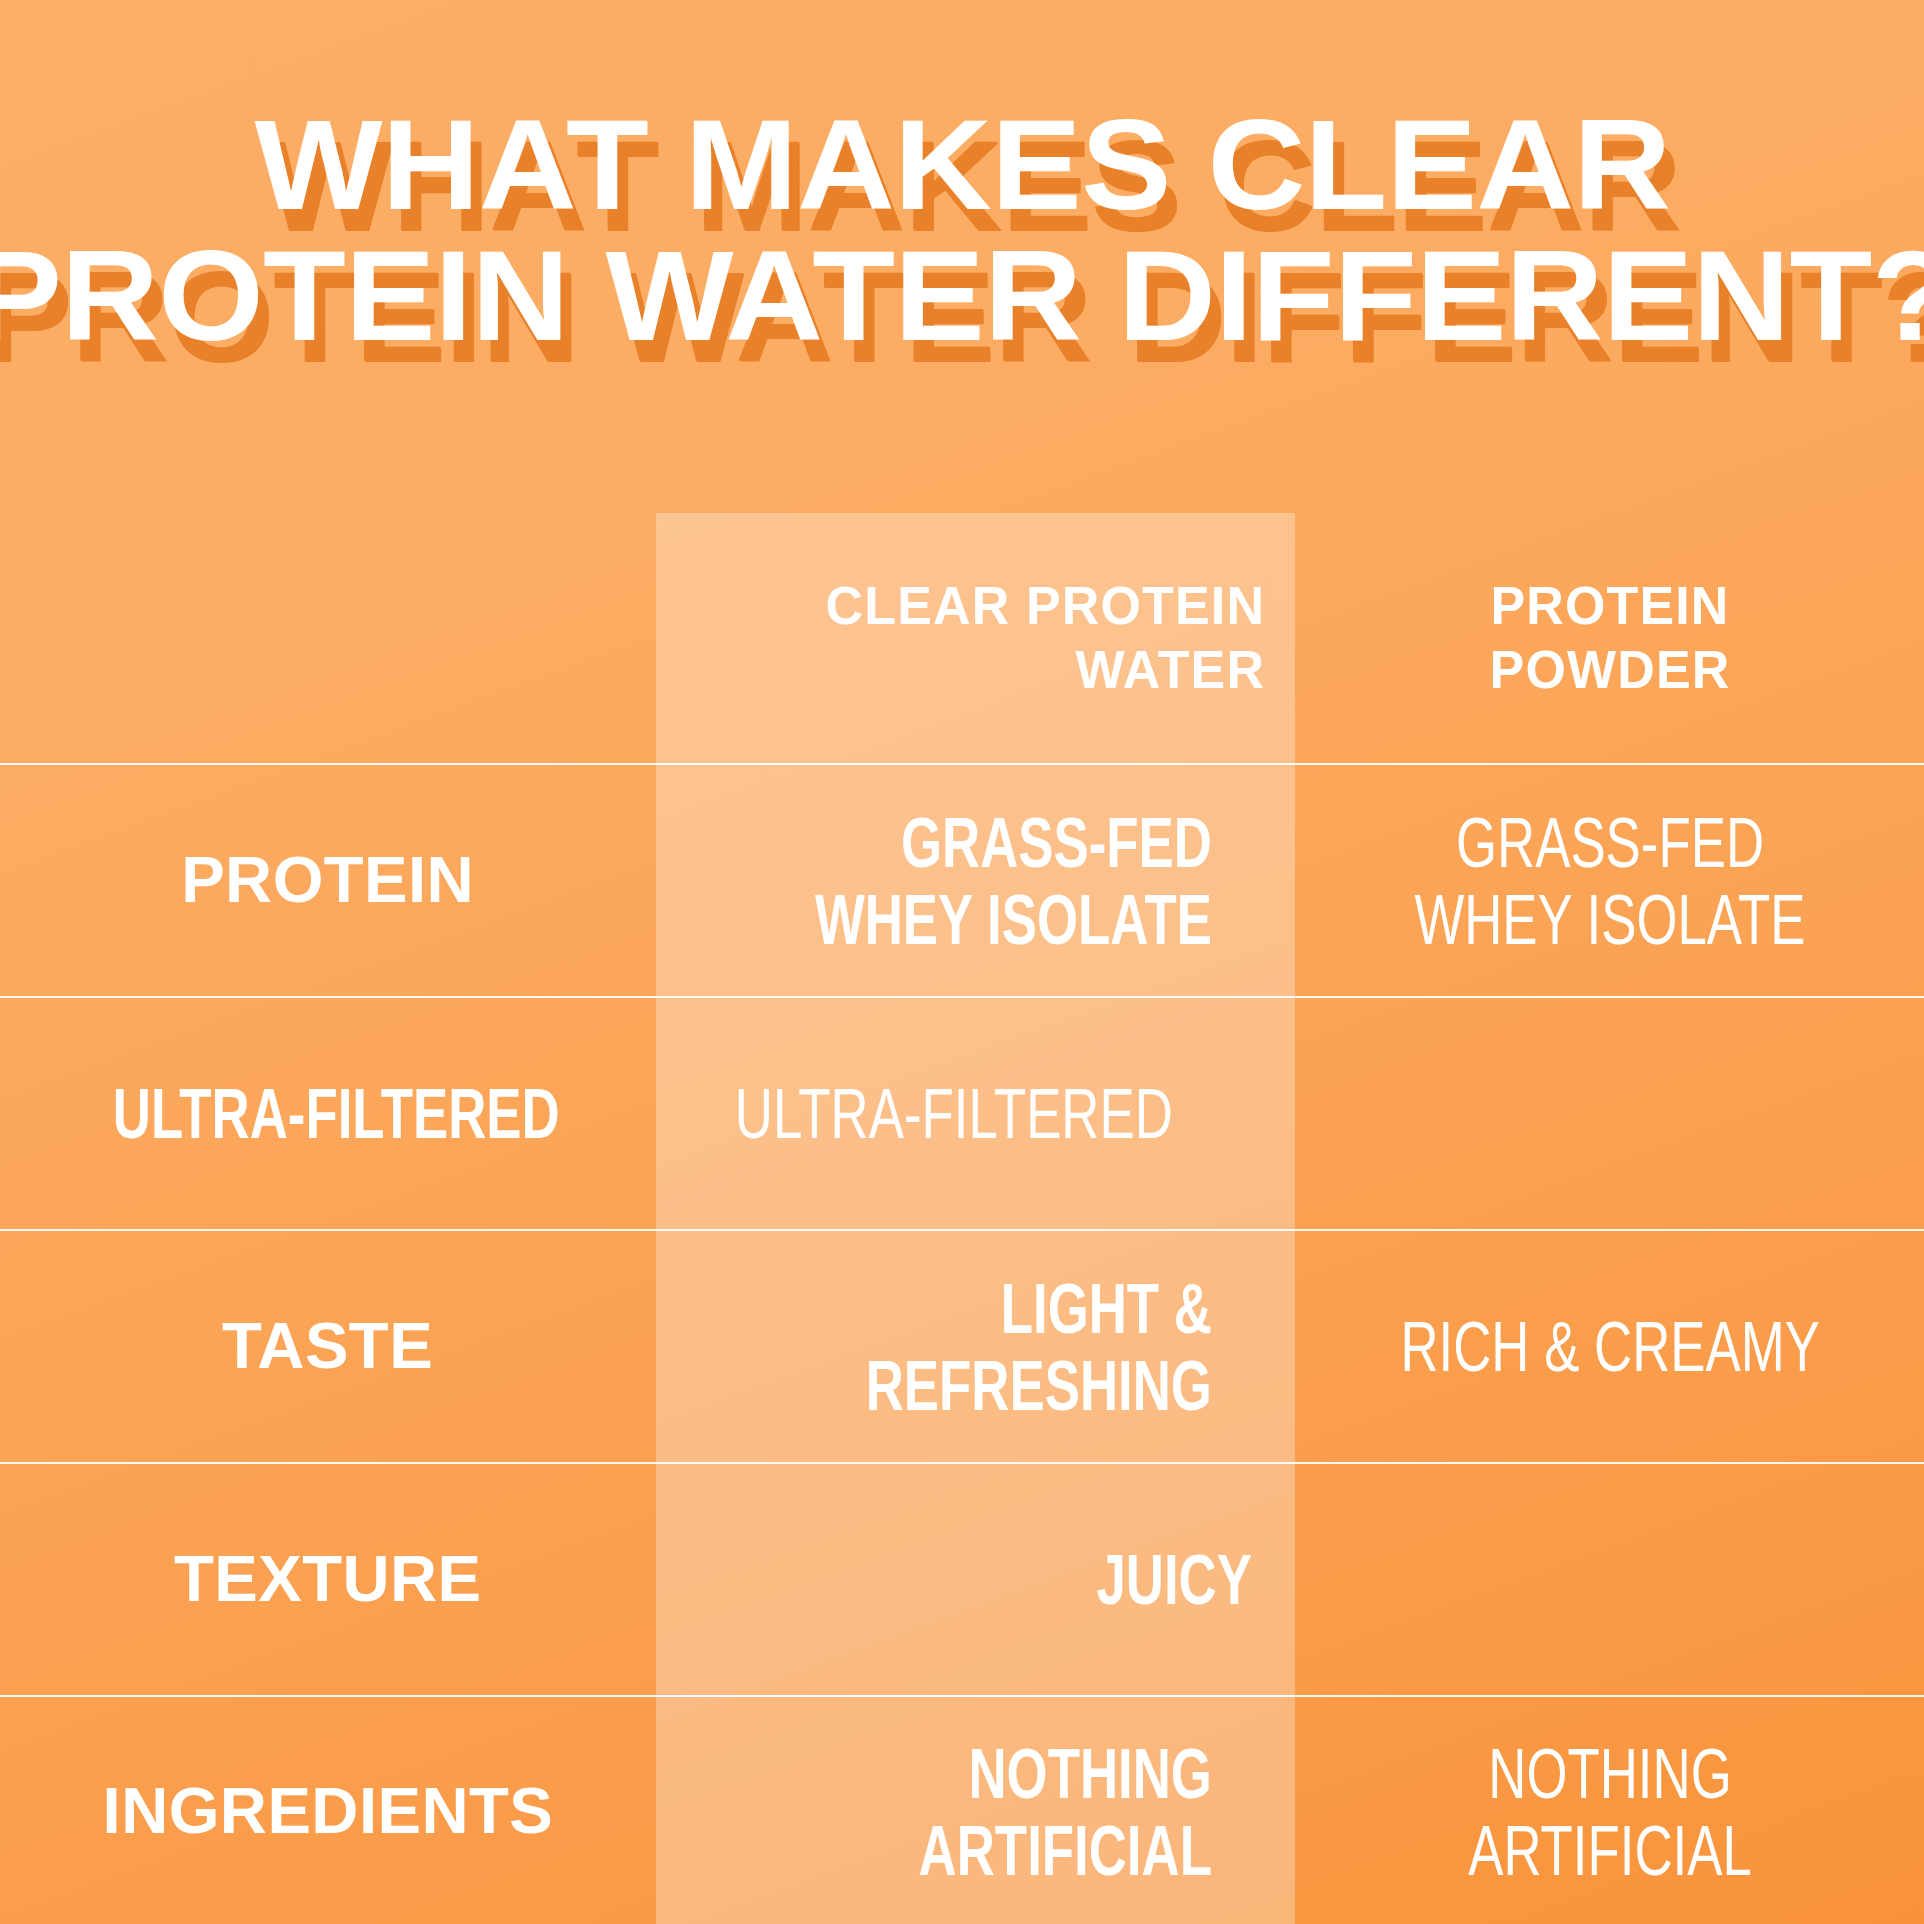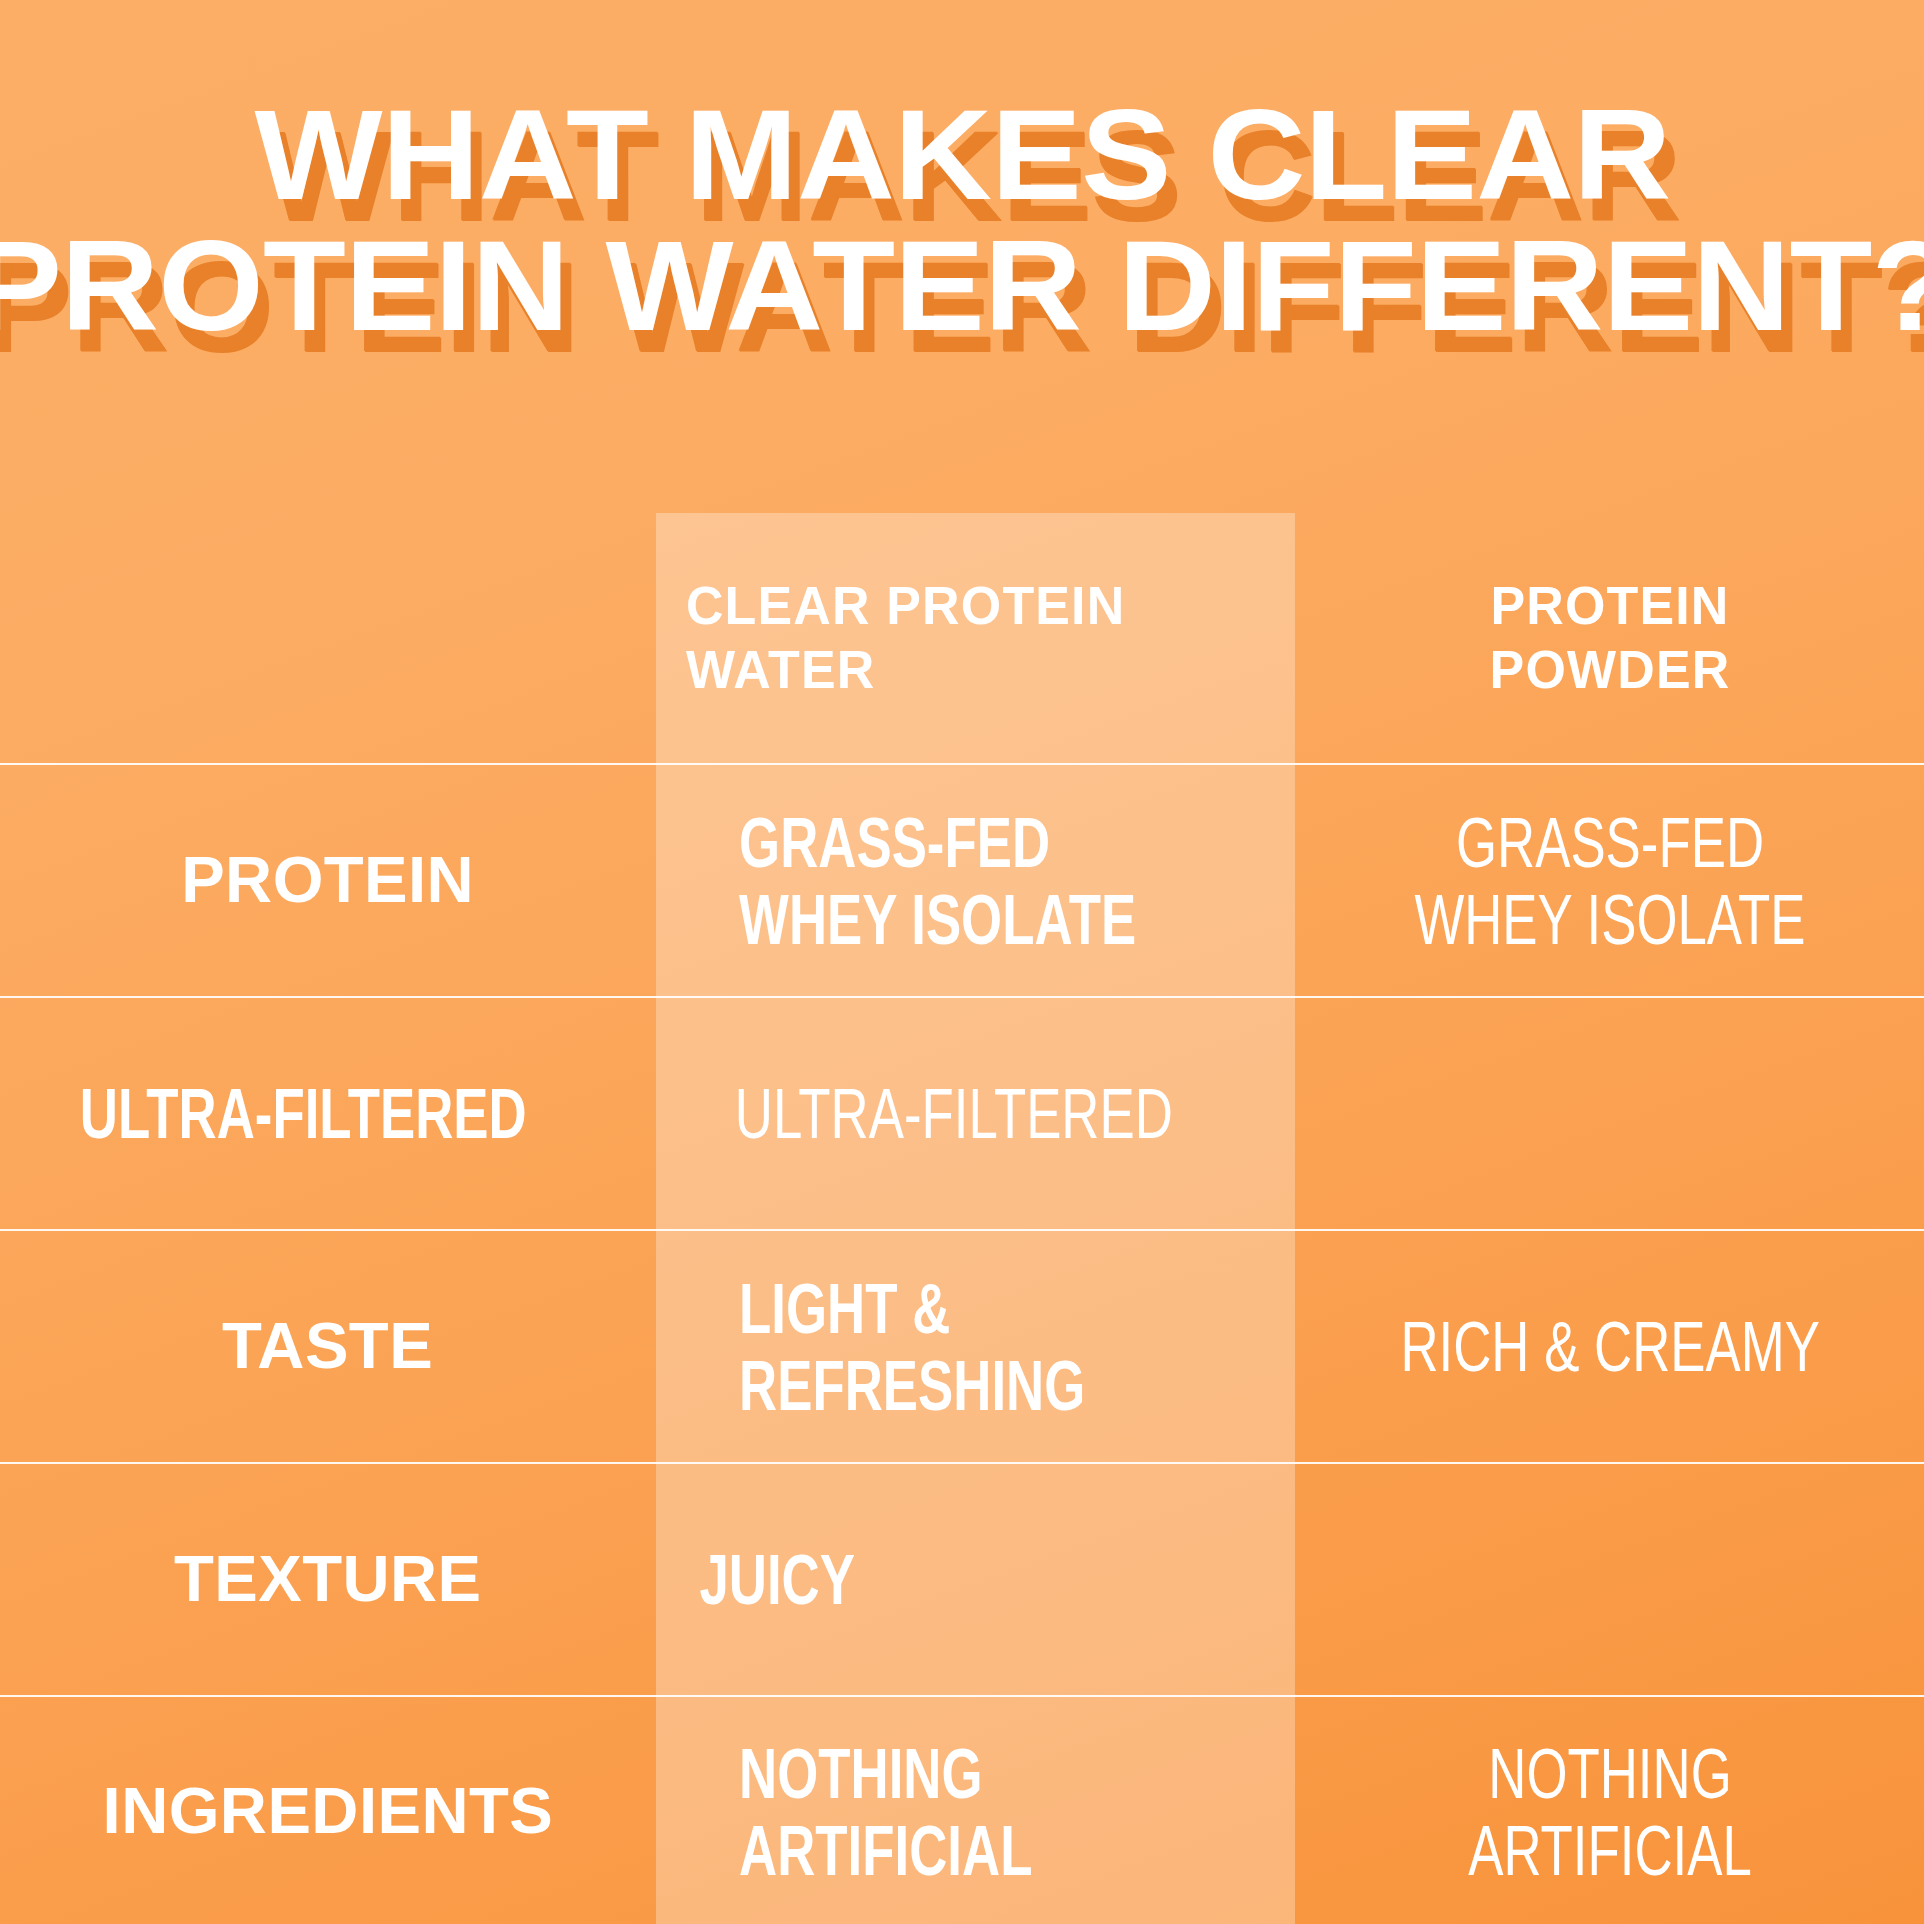--- a/index.html
+++ b/index.html
@@ -26,21 +26,21 @@
         #FBA456 55%,
         #FA9C49 78%,
         #F8933B 100%);
     overflow: hidden;
   }
 
   
   .title-block {
     position: absolute;
     left: 0;
-    top: 95px;
+    top: 105px;
     width: 1925px;
     text-align: center;
   }
 
   .title-line {
     position: relative;
     display: block;
     font-family: "Liberation Sans", sans-serif;
     font-weight: bold;
     font-size: 132px;
@@ -101,21 +101,21 @@
   .c-label {
     width: 656px;
     flex: 0 0 656px;
     text-align: center;
     padding: 0 19px;
     box-sizing: border-box;
   }
   .c-mid {
     width: 639px;
     flex: 0 0 639px;
-    text-align: left;
+    text-align: right;
     padding: 0 24px;
     box-sizing: border-box;
     position: relative;
     z-index: 2;
   }
   .c-right {
     width: 630px;
     flex: 0 0 630px;
     text-align: center;
     padding: 0 24px;

